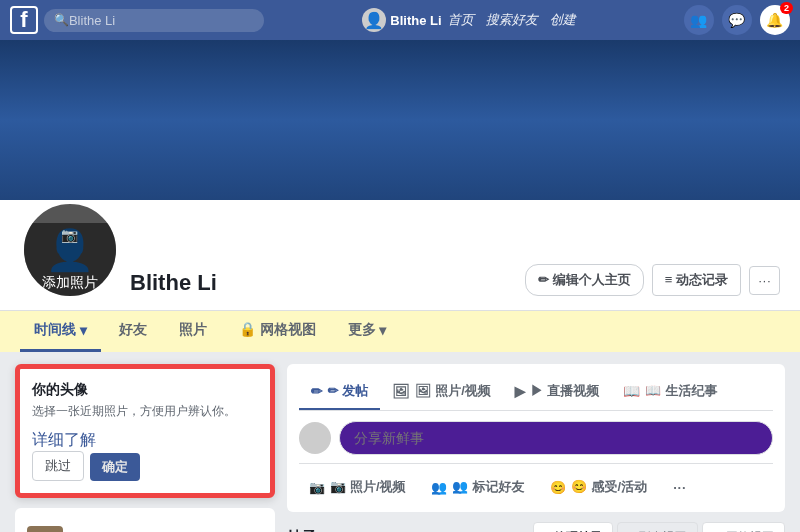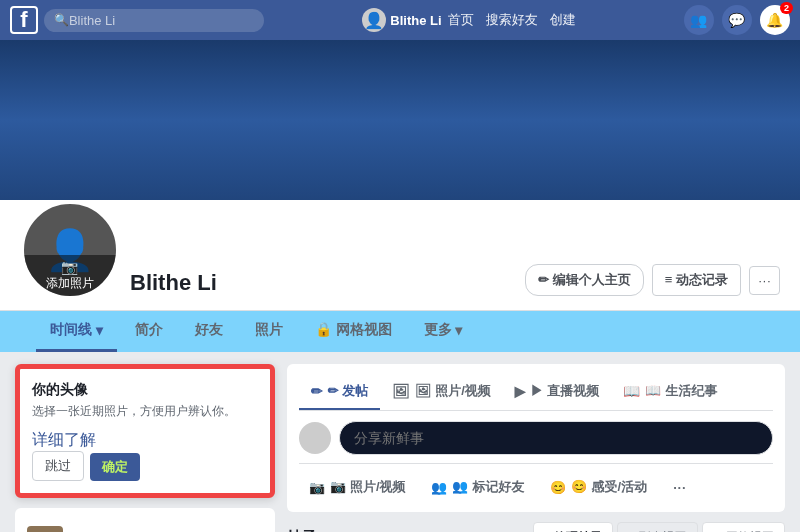--- a/index.html
+++ b/index.html
@@ -42,21 +42,21 @@
     }
     .nav-user-info {
       display: flex; align-items: center; gap: 4px;
       color: white; font-size: 13px; font-weight: bold;
     }
     .nav-user-avatar {
       width: 24px; height: 24px; border-radius: 50%;
       background: #ccc; overflow: hidden; display: flex; align-items: center; justify-content: center;
     }
     .nav-links {
-      display: flex; gap: 12px; align-items: center;
+      display: flex; gap: 12px; align-items: center; font-style: italic;
     }
     .nav-link {
       color: white; font-size: 13px; text-decoration: none;
       opacity: 0.9;
     }
     .nav-icons {
       display: flex; gap: 8px; align-items: center; margin-left: 10px;
     }
     .nav-icon-btn {
       width: 30px; height: 30px; border-radius: 50%;
@@ -128,24 +128,24 @@
       cursor: pointer; display: flex; align-items: center; gap: 4px;
     }
     .btn-more {
       background: white; border: 1px solid #ccd0d5;
       border-radius: 4px; padding: 6px 8px;
       font-size: 13px; color: #4b4f56; cursor: pointer;
     }
 
     
     .profile-tabs {
-      background: #7dd3fc;
+      background: #fef9c3;
       border-top: 1px solid #dddfe2;
       display: flex; align-items: center;
-      padding: 0 36px;
+      padding: 0 20px;
       gap: 4px;
     }
     .tab-item {
       padding: 10px 14px;
       font-size: 14px; font-weight: bold;
       color: #606770; cursor: pointer;
       border-bottom: 3px solid transparent;
       display: flex; align-items: center; gap: 4px;
     }
     .tab-item.active { color: #3b5998; border-bottom-color: #3b5998; }
@@ -176,21 +176,21 @@
     .tooltip-title { font-size: 14px; font-weight: bold; color: #1d2129; margin-bottom: 4px; }
     .tooltip-desc { font-size: 12px; color: #606770; margin-bottom: 10px; }
     .tooltip-link { font-size: 16px; color: #3b5998; display: block; }
     .tooltip-actions { display: flex; gap: 6px; align-items: flex-end; }
     .btn-skip {
       border: 1px solid #ccd0d5; background: white;
       border-radius: 4px; padding: 5px 12px; font-size: 13px;
       color: #4b4f56; cursor: pointer;
     }
     .btn-confirm {
-      background: #3b5998; color: #bef264;
+      background: #3b5998; color: #e5e5e5;
       border: none; border-radius: 4px; padding: 5px 12px;
       font-size: 13px; cursor: pointer; font-weight: bold;
     }
 
     
     .left-card {
       background: white;
       border-radius: 6px;
       padding: 12px;
       margin-bottom: 10px;
@@ -229,21 +229,21 @@
     .composer-tab-icon { font-size: 14px; }
     .composer-input-row {
       display: flex; align-items: center; gap: 8px;
     }
     .composer-avatar {
       width: 32px; height: 32px; border-radius: 50%; background: #ccc; flex-shrink: 0;
     }
     .composer-input {
       flex: 1; border: 1px solid #dddfe2; border-radius: 20px;
       padding: 8px 14px; font-size: 14px; color: #909090;
-      outline: none; background: #0f172a;
+      outline: none; background: #4c1d95;
     }
 
     
     .composer-footer {
       display: flex; gap: 6px; margin-top: 8px; padding-top: 8px;
       border-top: 1px solid #dddfe2;
     }
     .composer-action {
       display: flex; align-items: center; gap: 5px;
       padding: 6px 10px; border-radius: 4px; cursor: pointer;
@@ -305,40 +305,37 @@
 
 <div class="cover-area">
   <div class="cover-image">
     
   </div>
   <div class="profile-section">
     <div class="profile-avatar-wrap">
       <span style="font-size:40px;color:#999;">👤</span>
       <div class="avatar-overlay">
         <span class="avatar-overlay-icon">📷</span>
-        <span style="font-size:12px;">添加照片</span>
+        <span style="font-size:14px;margin-top:31px;">添加照片</span>
       </div>
     </div>
     <div class="profile-info">
       <div class="profile-name">Blithe Li</div>
     </div>
     <div class="profile-actions">
       <button class="btn-edit">✏ 编辑个人主页</button>
       <button class="btn-activity">≡ 动态记录</button>
       <button class="btn-more">···</button>
     </div>
   </div>
 
   <div class="profile-tabs">
     <div class="tab-item active">
       <span>时间线</span>
       <span>▾</span>
-    </div>
-    <div class="tab-item">
-      <span>简介</span>
     </div>
     <div class="tab-item">
       <span>好友</span>
     </div>
     <div class="tab-item">
       <span>照片</span>
     </div>
     <div class="tab-item">
       <span>🔒 网格视图</span>
     </div>

